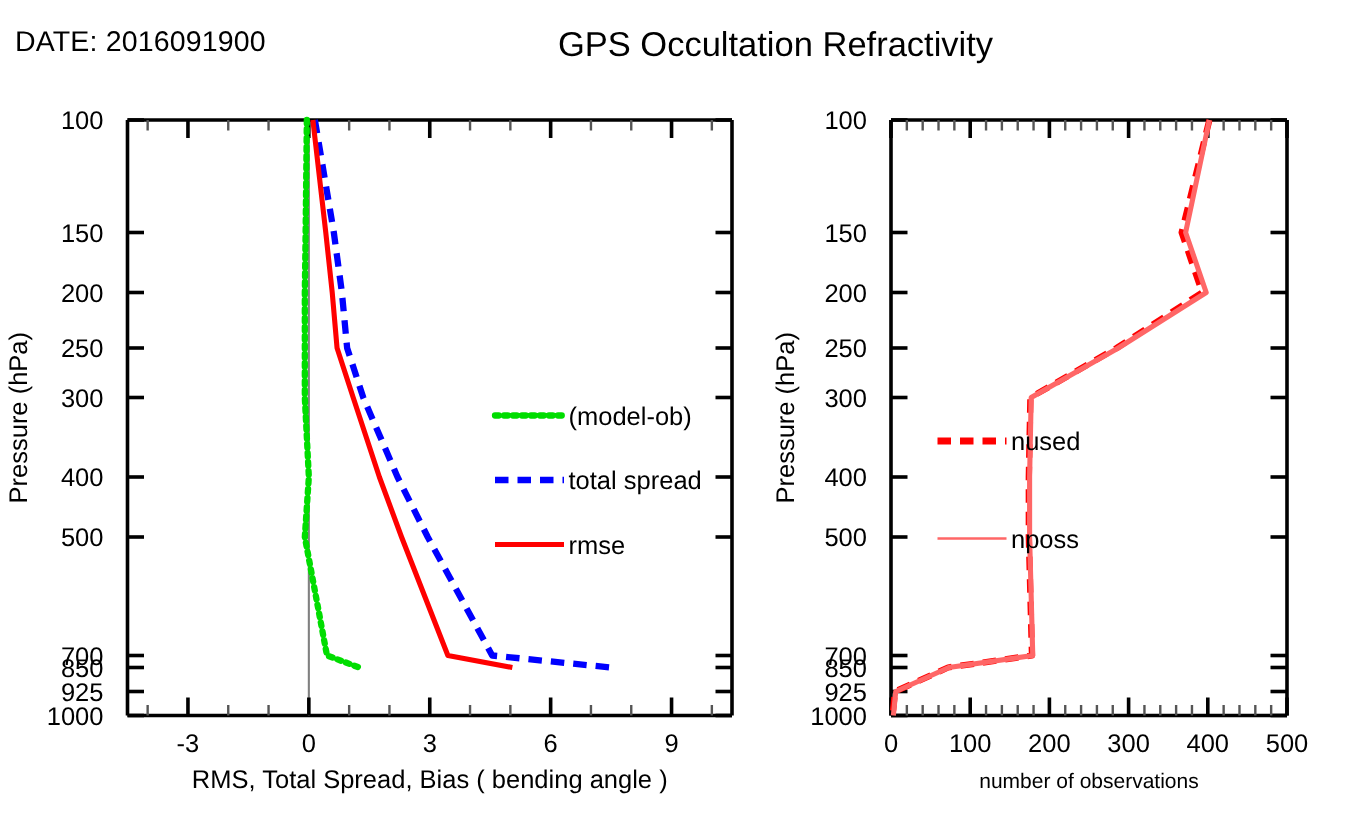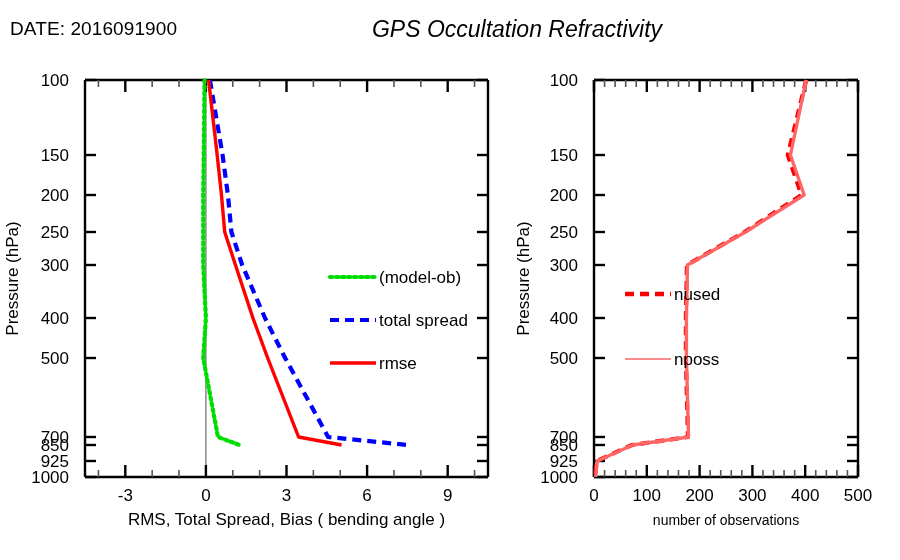--- a/index.html
+++ b/index.html
@@ -30,21 +30,20 @@
     white-space: nowrap;
   }
   .main-title {
     position: absolute;
     left: 0;
     top: 16px;
     width: 900px;
     text-align: center;
     font-size: 23px;
     white-space: nowrap;
-    font-style: italic;
   }
   .title-shift {
     position: relative;
     left: 67px;
   }
   svg.plot {
     position: absolute;
     left: 0;
     top: 0;
   }

